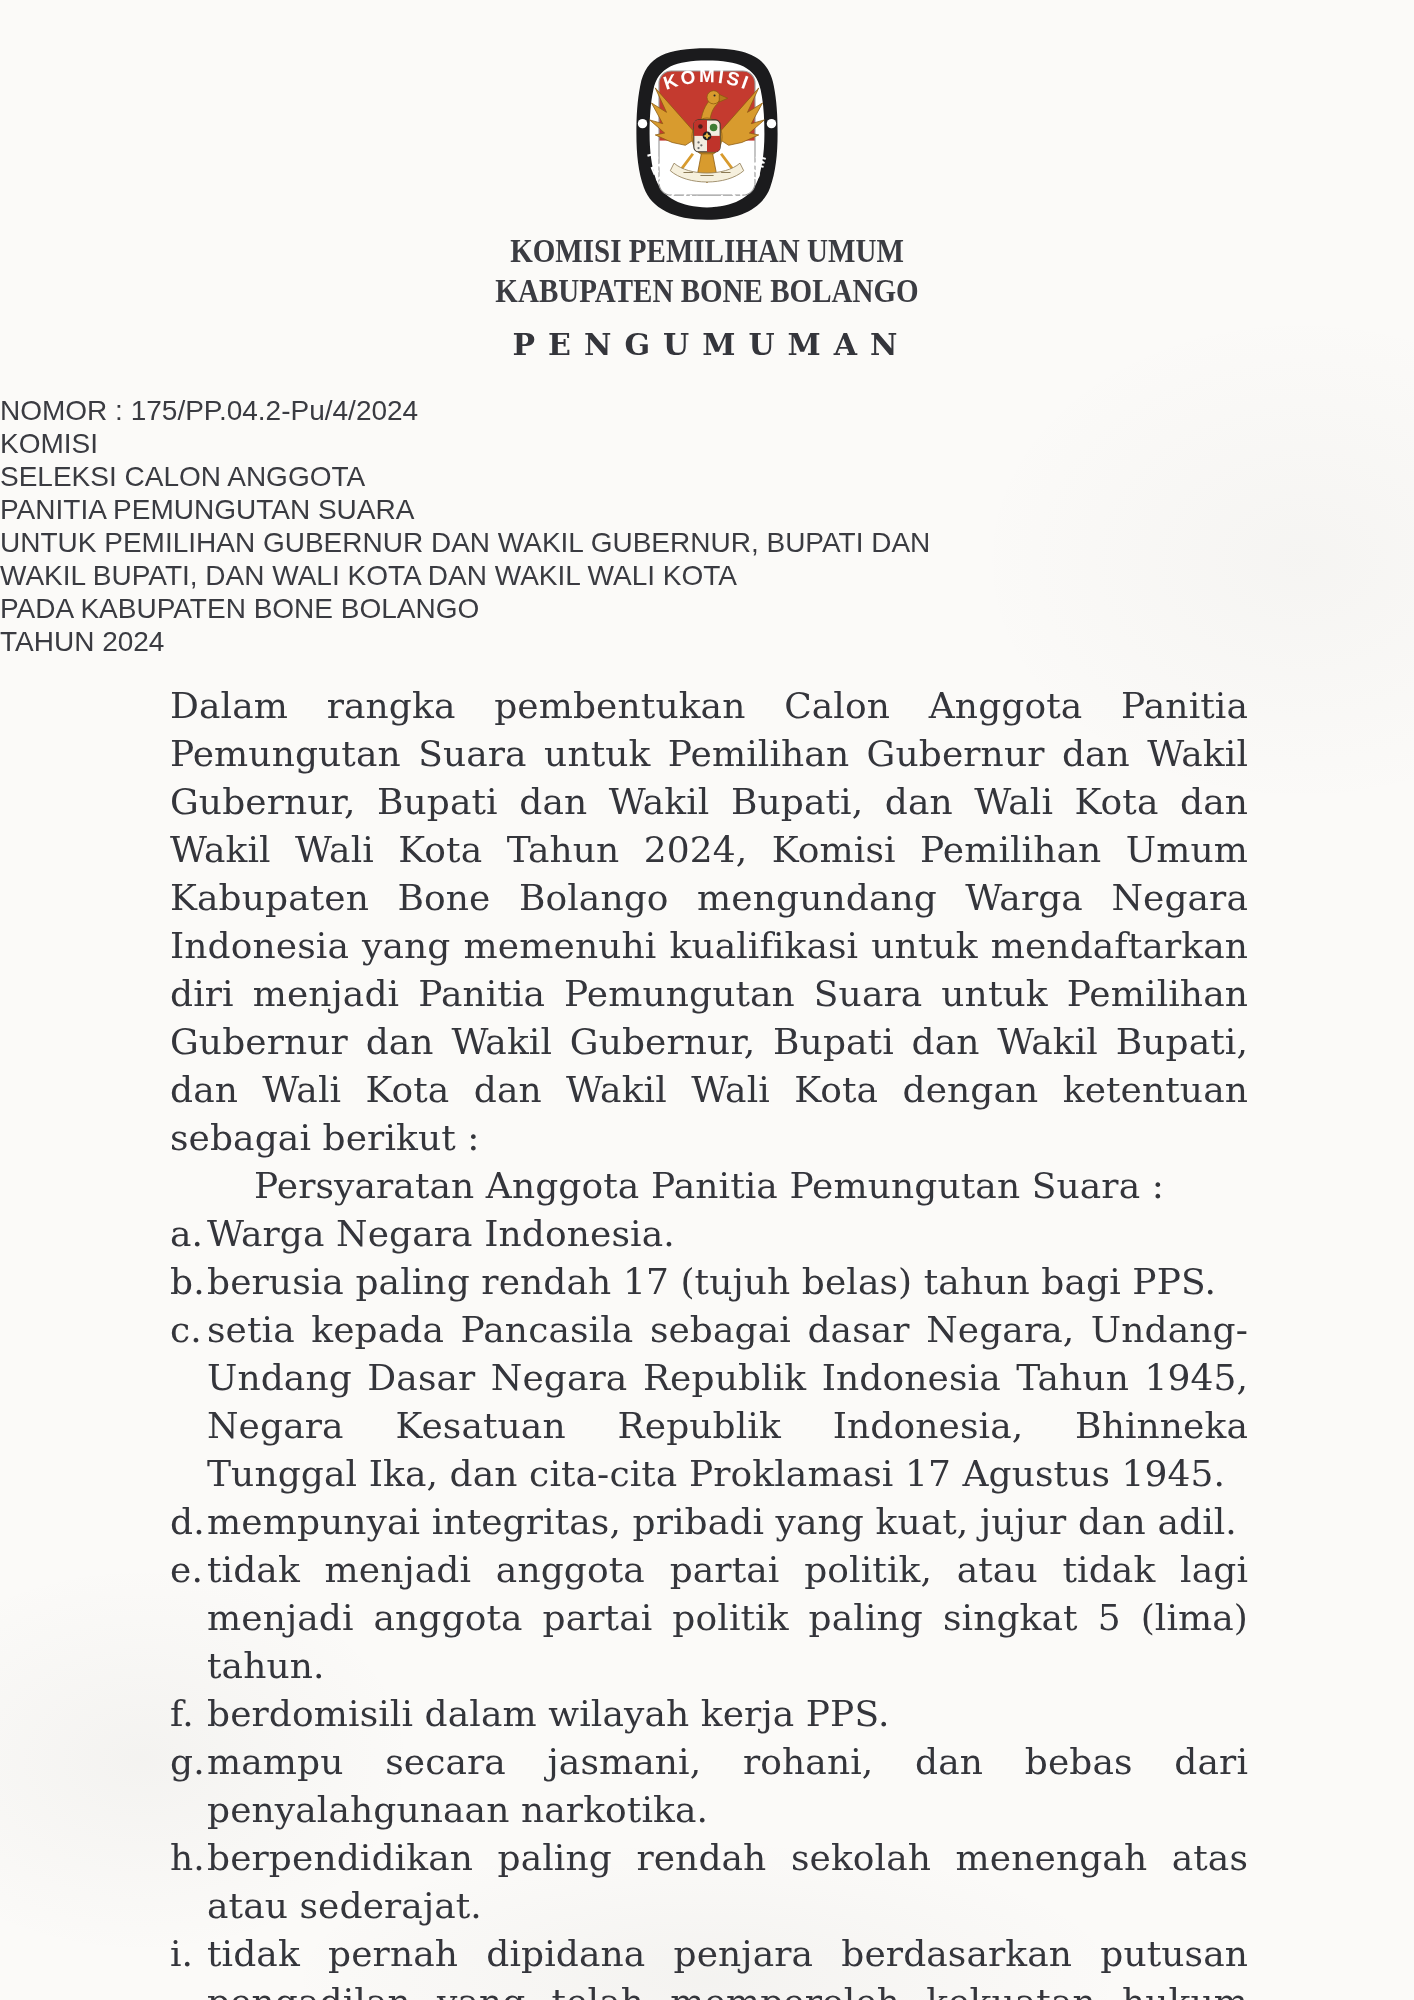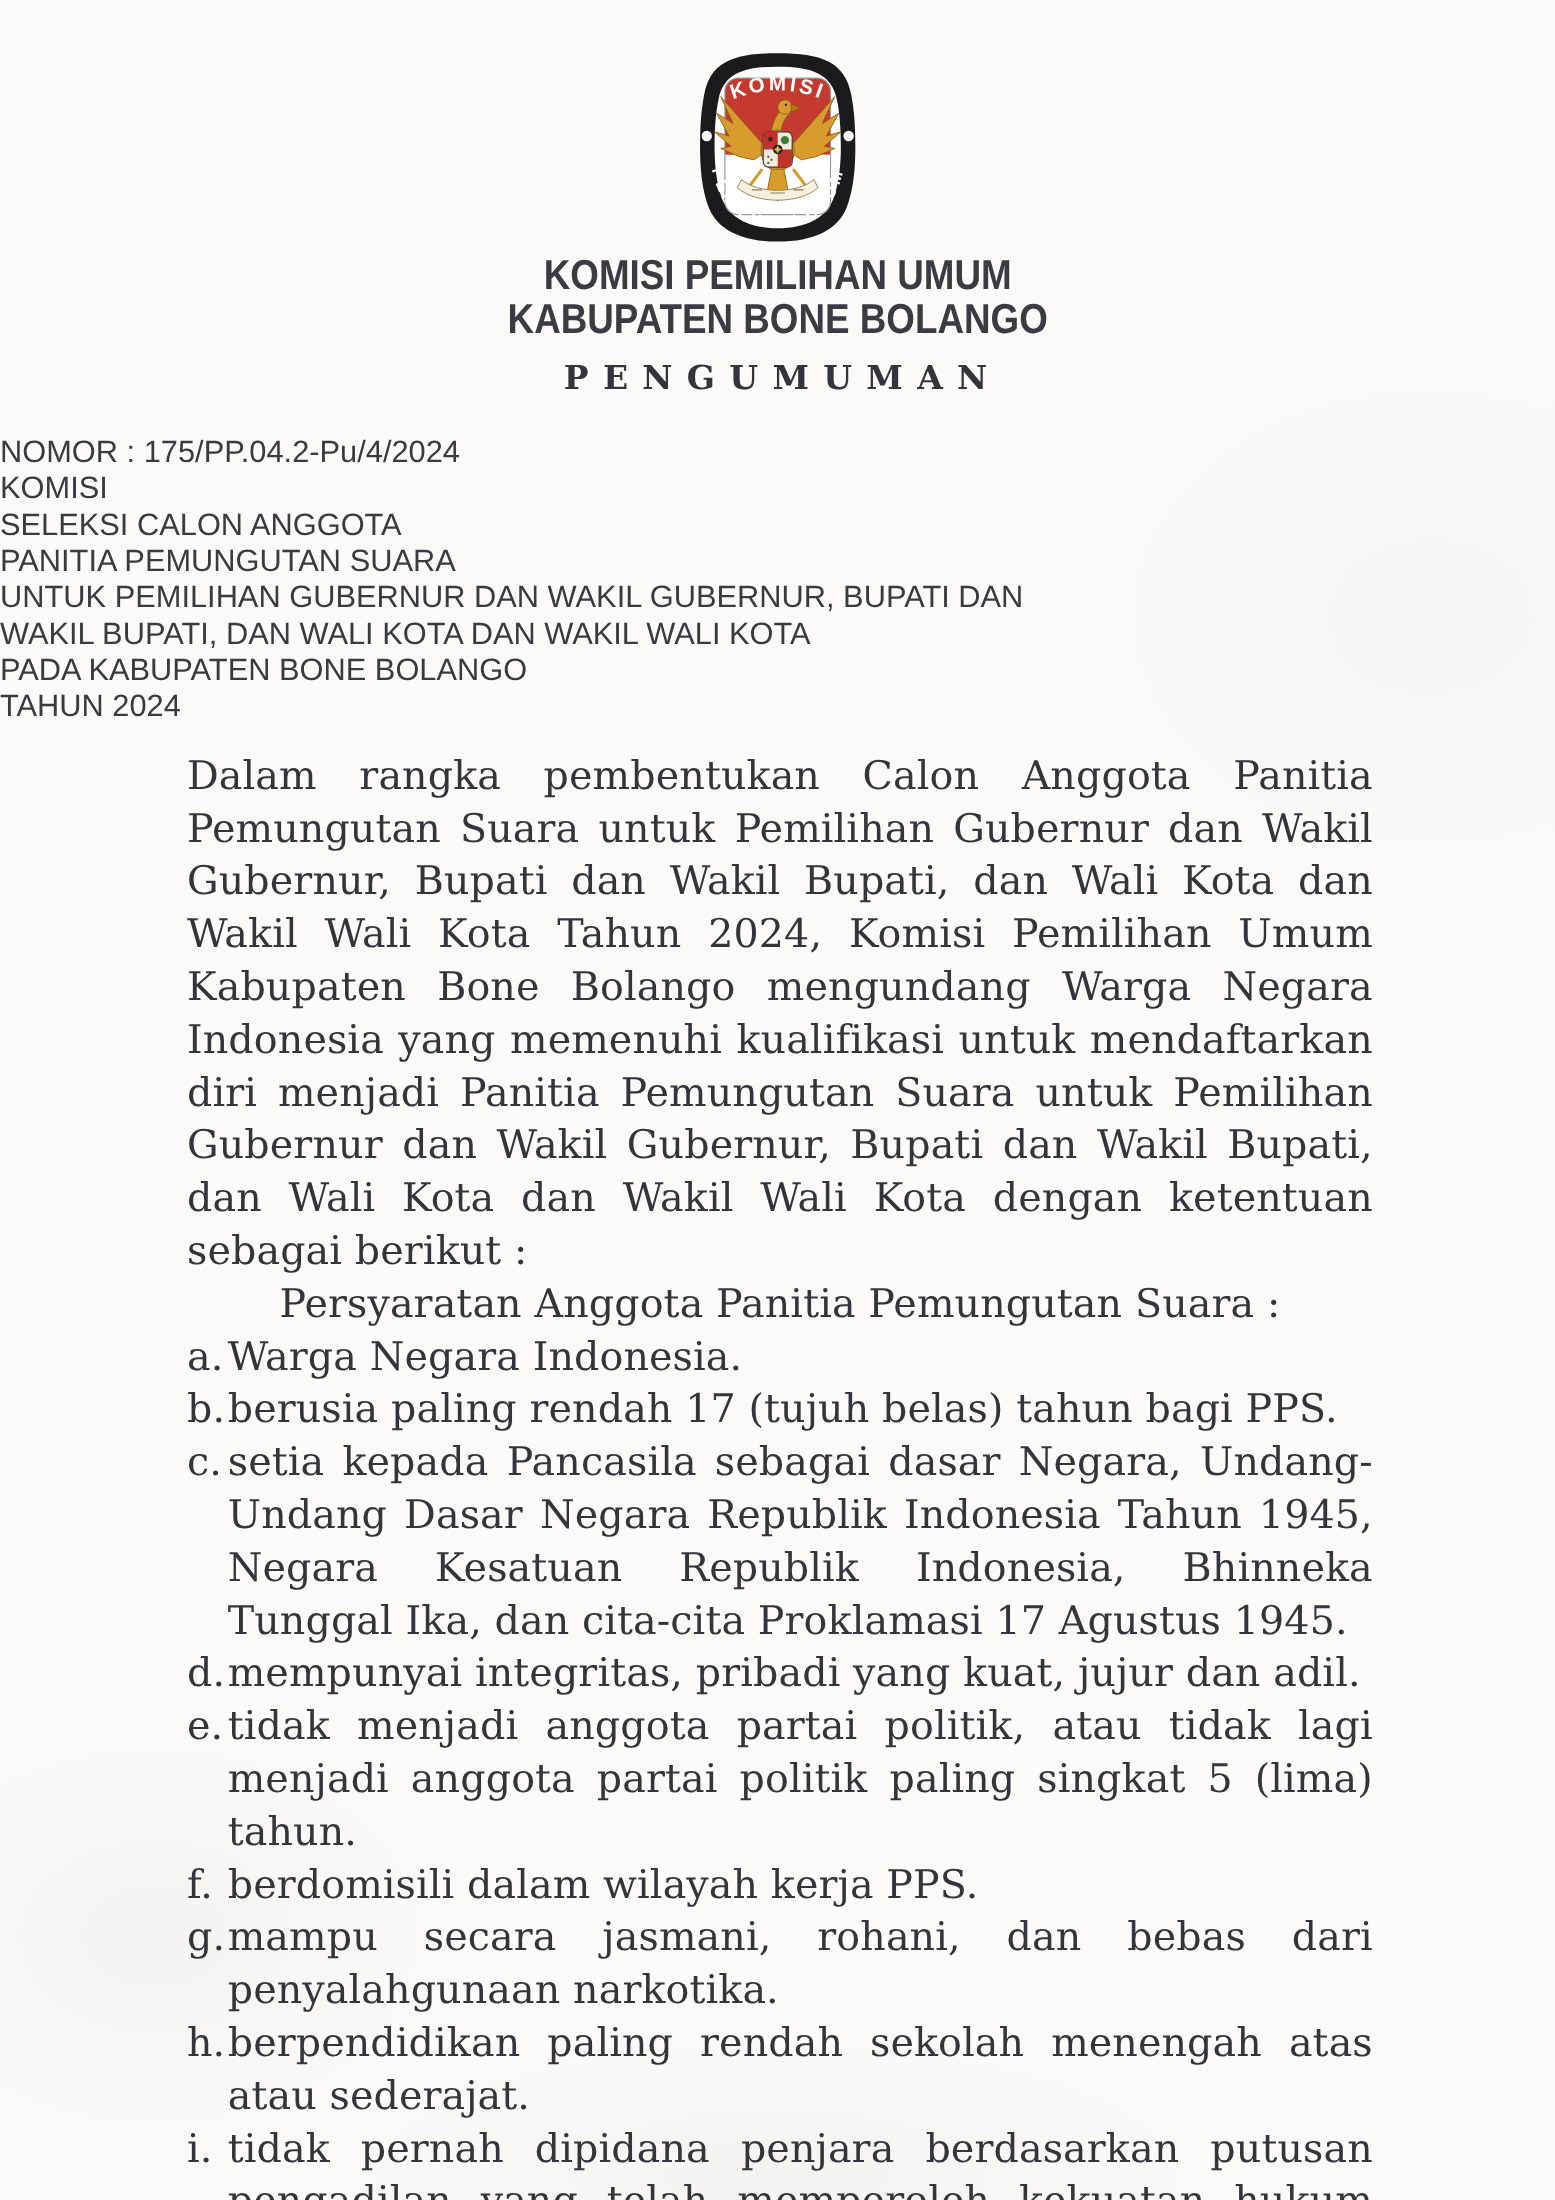--- a/index.html
+++ b/index.html
@@ -19,23 +19,23 @@
   }
 
   .logo-wrap {
     position:absolute; top:44px; left:0; right:0;
     display:flex; justify-content:center;
   }
 
   .org-header {
     position:absolute; top:231px; left:0; right:0;
     text-align:center;
-    font-family:Liberation Sans, sans-serif;
+    font-family:Liberation Serif, serif;
     font-weight:700;
-    font-size:38px; line-height:40px;
+    font-size:33px; line-height:40px;
     letter-spacing:0px;
     color:#3b3c42;
   }
   .org-header .line { display:block; transform:scaleX(0.88); transform-origin:50% 50%; }
 
   .doc-title {
     position:absolute; top:327px; left:0; right:4px;
     margin:0;
     text-align:center;
     font-family:"DejaVu Serif", serif;

